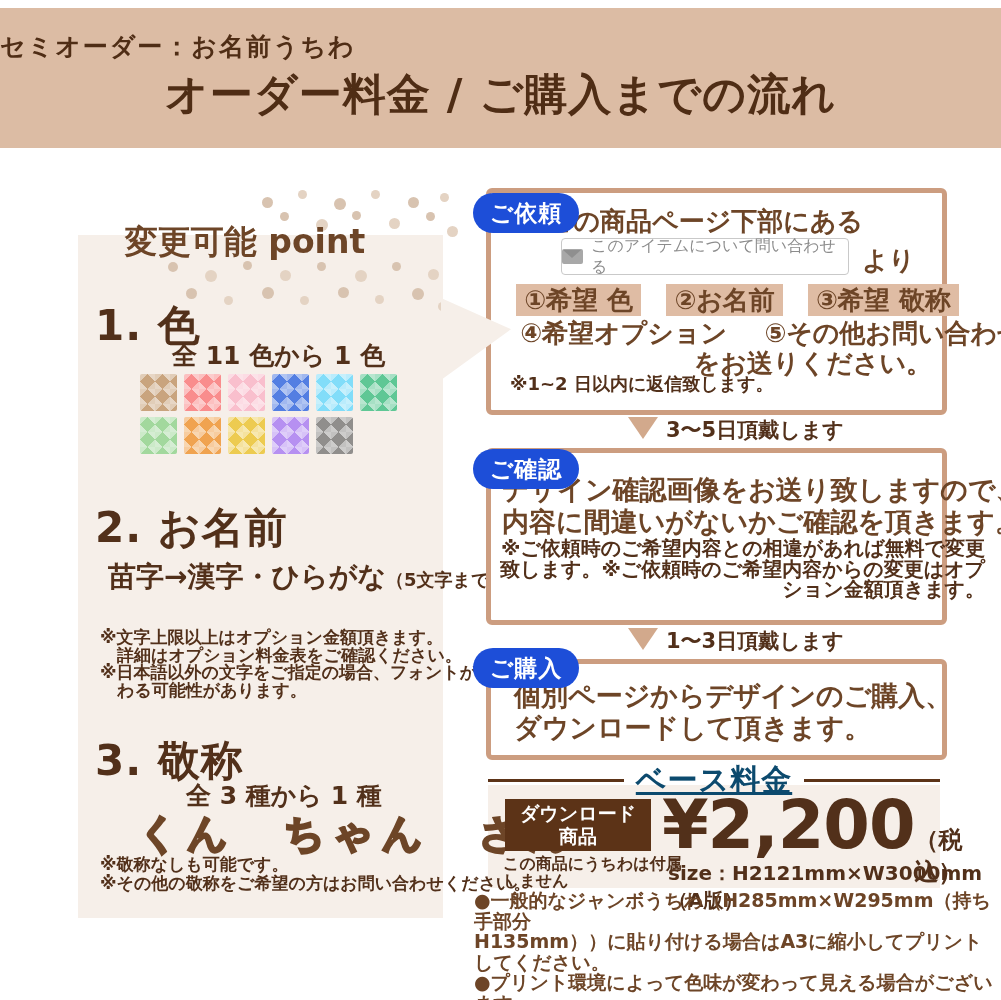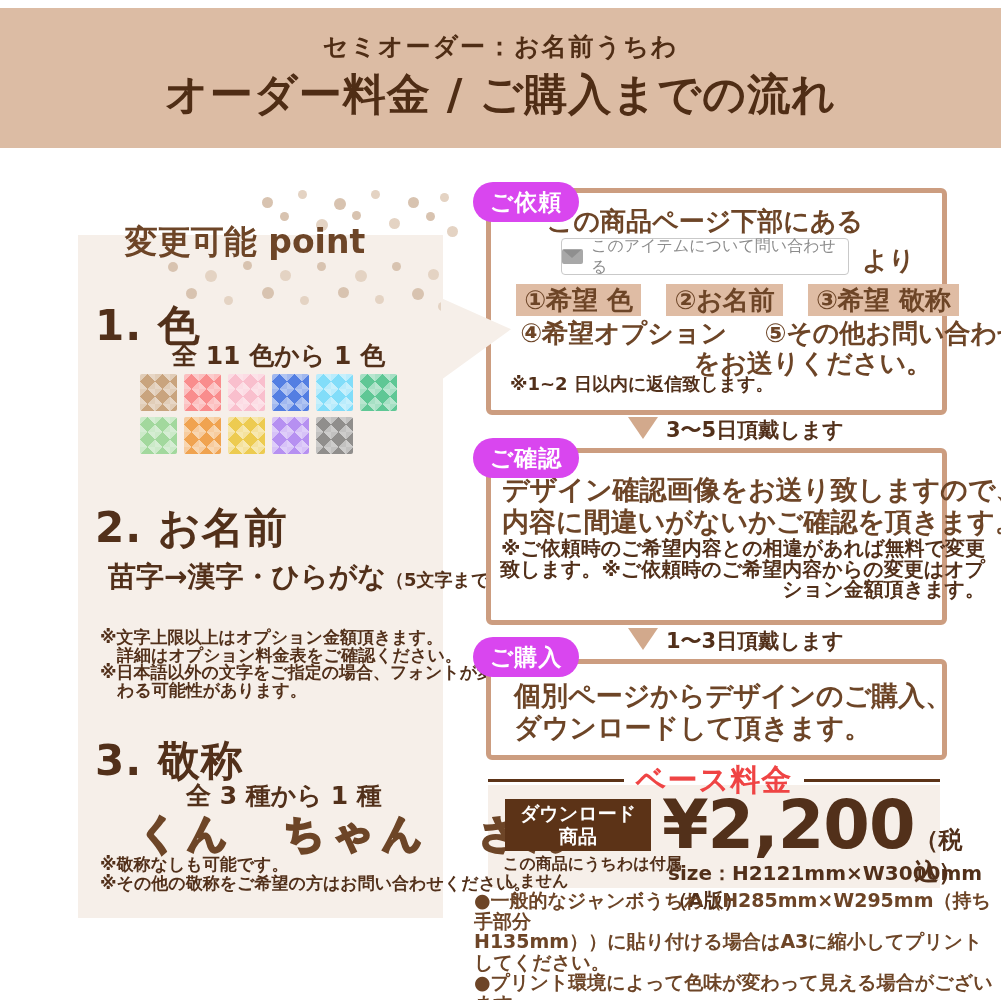--- a/index.html
+++ b/index.html
@@ -1,21 +1,21 @@
 <!DOCTYPE html>
 <html><head>
 <meta charset="utf-8">
 <style>
   html,body{margin:0;padding:0;background:#fff;}
   .page{position:relative;width:1001px;height:1000px;background:#fff;overflow:hidden;
         font-family:"DejaVu Sans","Liberation Sans",sans-serif;color:#6d4527;}
 
   
   .band{position:absolute;left:0;top:8px;width:1001px;height:140px;background:#dcbca4;}
-  .band-subtitle{position:absolute;top:22px;left:0;width:100%;text-align:center;
+  .band-subtitle{position:absolute;top:22px;left:0;width:100%;text-align:left;
         font-size:25px;font-weight:700;color:#4f2d15;letter-spacing:2px;}
   .band-title{position:absolute;top:58px;left:0;width:100%;text-align:center;
         font-size:43px;font-weight:800;color:#4f2d15;letter-spacing:1px;}
 
   
   .panel{position:absolute;left:78px;top:235px;width:365px;height:683px;background:#f6efe9;z-index:1;}
   .notch{position:absolute;left:441px;top:298px;width:70px;height:82px;background:#f6efe9;
         clip-path:polygon(0 0,100% 38%,0 100%);z-index:3;}
   .dot{position:absolute;border-radius:50%;z-index:1;}
   .panel-heading{position:absolute;left:90px;top:220px;width:310px;text-align:center;
@@ -29,23 +29,23 @@
        linear-gradient(135deg, rgba(255,255,255,.45) 25%, rgba(255,255,255,0) 25%, rgba(255,255,255,0) 75%, rgba(255,255,255,.45) 75%),
        var(--c,#ccc);
      background-size:15px 15px;}
   .rule-line{position:absolute;font-size:28px;font-weight:800;color:#52301a;z-index:2;}
   .rule-line .small{font-size:18px;}
   .note-block{position:absolute;font-size:17px;font-weight:700;color:#52301a;line-height:17.5px;z-index:2;}
   .honorifics{position:absolute;font-size:40px;font-weight:800;letter-spacing:8px;color:#f6efe9;
         -webkit-text-stroke:2.5px #6d4527;z-index:2;}
 
   
-  .badge{position:absolute;left:473px;width:106px;height:40px;background:#d946ef;border-radius:20px;
+  .badge{position:absolute;left:473px;width:106px;height:40px;background:#1d4ed8;border-radius:20px;
         color:#fff;font-size:23px;font-weight:800;display:flex;align-items:center;justify-content:center;
-        z-index:4;letter-spacing:1px;}
+        z-index:4;letter-spacing:1px;margin-top:11px;}
   .flow-box{position:absolute;left:486px;width:451px;border:5px solid #cc9d80;border-radius:6px;background:#fff;z-index:2;}
   .box1{top:188px;height:217px;}
   .box2{top:448px;height:167px;}
   .box3{top:659px;height:91px;}
   .intro{position:absolute;left:525px;top:204px;width:360px;text-align:center;
         font-size:26px;font-weight:700;z-index:3;}
   .contact-btn{position:absolute;left:561px;top:238px;width:288px;height:37px;background:#fff;
         border:1px solid #c9c9c9;border-radius:4px;display:flex;align-items:center;justify-content:center;
         gap:8px;font-size:16px;color:#8c8c8c;z-index:3;box-sizing:border-box;}
   .mail-icon{position:relative;width:21px;height:15px;background:#a8a8a8;border-radius:2px;flex:0 0 auto;}
@@ -60,21 +60,21 @@
   .small-note{position:absolute;font-size:18px;font-weight:700;color:#52301a;z-index:3;}
   .down-tri{position:absolute;width:30px;height:22px;background:#d2a98c;
         clip-path:polygon(0 0,100% 0,50% 100%);z-index:2;}
   .arrow-label{position:absolute;font-size:21px;font-weight:800;color:#52301a;z-index:2;}
   .box-line{position:absolute;font-size:27px;font-weight:700;color:#6d4527;z-index:3;white-space:nowrap;}
   .box-note{position:absolute;font-size:20px;font-weight:700;color:#52301a;line-height:20.5px;z-index:3;}
 
   
   .price-head{position:absolute;left:488px;top:760px;width:452px;display:flex;align-items:center;gap:12px;z-index:2;}
   .price-head .rule{flex:1;height:3px;background:#5c3317;}
-  .price-head .txt{font-size:30px;font-weight:800;color:#ef4444;letter-spacing:1px;}
+  .price-head .txt{font-size:30px;font-weight:800;color:#0c4a6e;letter-spacing:1px;text-decoration:underline;}
   .price-box{position:absolute;left:488px;top:785px;width:452px;height:103px;background:#f6efe9;z-index:1;}
   .dl-badge{position:absolute;left:505px;top:799px;width:146px;height:52px;background:#5c3317;color:#fff;
         display:flex;flex-direction:column;align-items:center;justify-content:center;
         font-size:19px;font-weight:700;line-height:23px;z-index:2;}
   .dl-note{position:absolute;left:503px;top:855px;font-size:16px;font-weight:700;color:#52301a;line-height:17px;z-index:2;}
   .price-line{position:absolute;left:662px;top:786px;display:flex;align-items:baseline;z-index:2;}
   .price-line .yen{font-size:67px;font-weight:800;color:#52301a;letter-spacing:-1px;}
   .price-line .tax{font-size:24px;font-weight:800;color:#52301a;}
   .size-line{position:absolute;left:668px;top:860px;font-size:20px;font-weight:700;color:#52301a;z-index:2;}
   .footnotes{position:absolute;left:474px;top:890px;width:526px;font-size:19px;font-weight:700;

